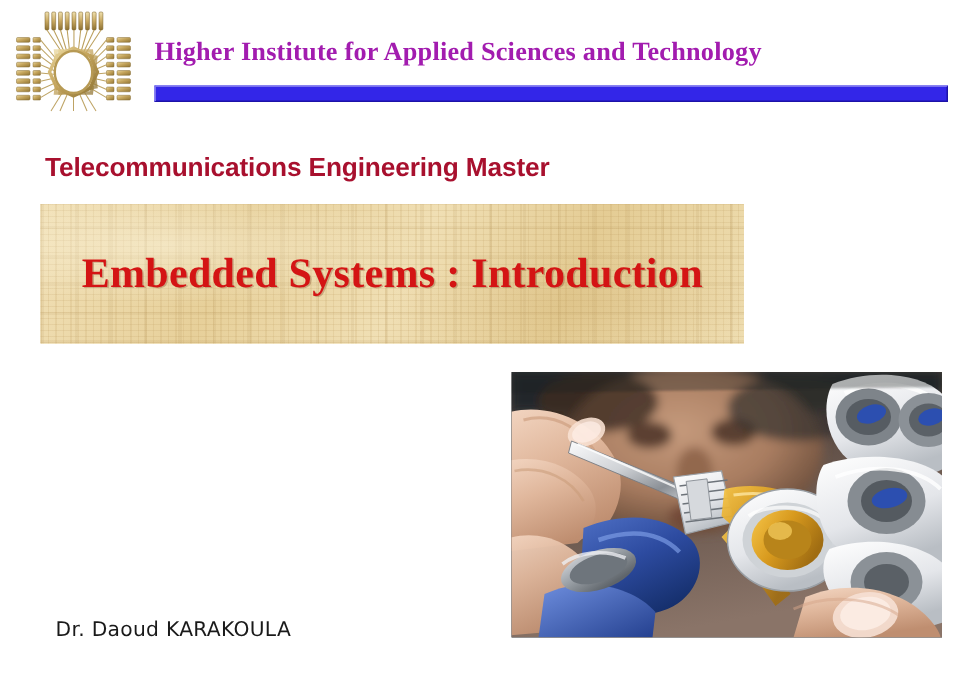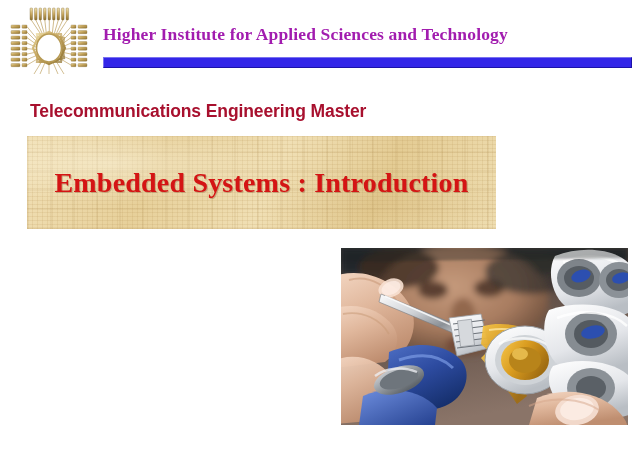--- a/index.html
+++ b/index.html
@@ -439,14 +439,15 @@
       </g>
 
       <rect width="287" height="177" fill="none"></rect>
       <rect width="287" height="177" fill="url(#vign)" opacity="0"></rect>
       <g filter="url(#soft3)" opacity="0.35">
         <path d="M0 0 L287 0 L287 10 L0 14 Z" fill="#1d2024"></path>
       </g>
     </svg>
   </div>
 
+  <div id="author-name">Dr. Daoud KARAKOULA</div>
 
 </div>
 
 </body></html>

